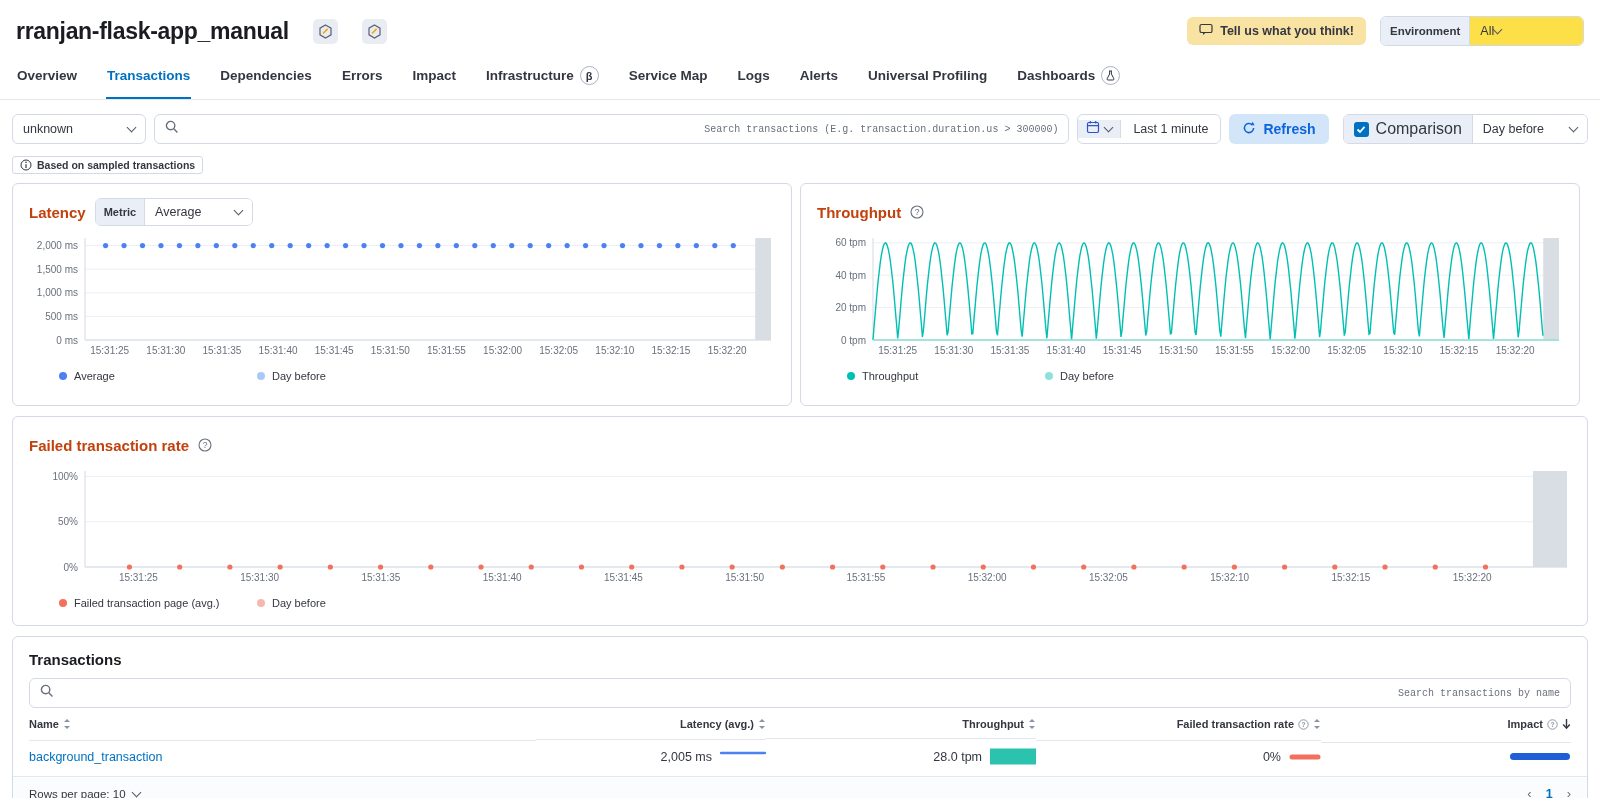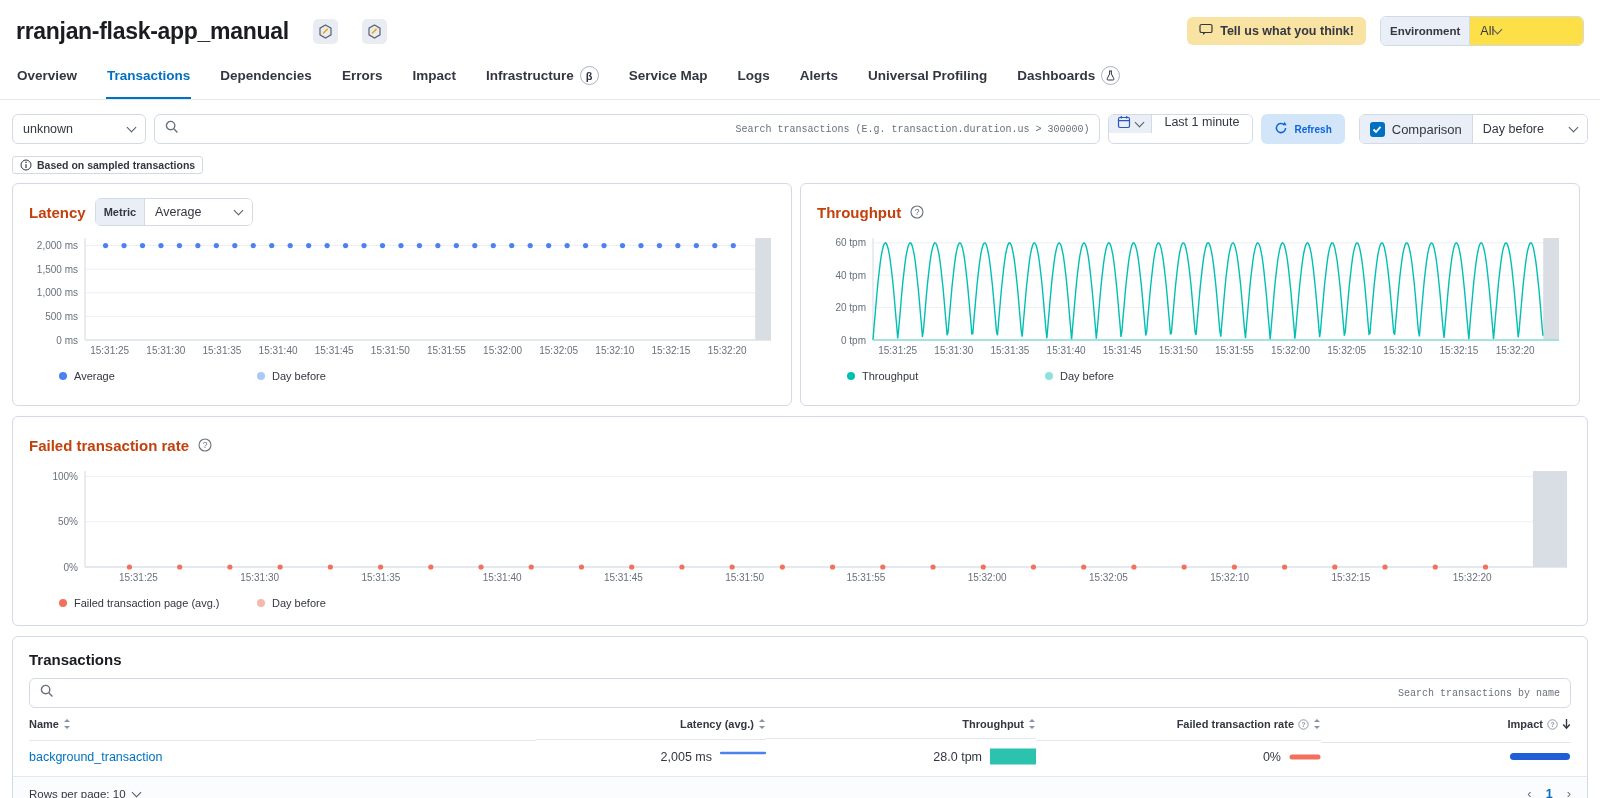--- a/index.html
+++ b/index.html
@@ -25,26 +25,26 @@
   .tab.active { color:#0071c2; border-bottom-color:#0071c2; }
   .mini-badge { width:19px; height:19px; border-radius:50%; border:1px solid #aab3c2; display:flex; align-items:center; justify-content:center; font-size:11px; color:#343741; }
 
   
   .filter-row { display:flex; align-items:center; gap:8px; padding:14px 12px 6px 12px; }
   .select-box { height:30px; border:1px solid #d3dae6; border-radius:6px; background:#fff; display:flex; align-items:center; justify-content:space-between; padding:0 10px; font-size:12.5px; cursor:pointer; }
   .txn-type { width:134px; flex:none; }
   .search-wrap { flex:1; height:30px; border:1px solid #d3dae6; border-radius:6px; background:#fff; display:flex; align-items:center; padding:0 10px; gap:8px; }
   .search-wrap input { border:none; outline:none; flex:1; font-size:10px; font-family:Liberation Mono, monospace; color:#343741;text-align:right; }
   .search-wrap input::placeholder { color:#69707d; }
-  .date-ctrl { display:flex; align-items:flex-start; height:30px; border:1px solid #d3dae6; border-radius:6px; overflow:hidden; flex:none; }
+  .date-ctrl { display:flex; align-items:center; height:30px; border:1px solid #d3dae6; border-radius:6px; overflow:hidden; flex:none; }
   .date-ctrl .cal-seg { background:#e9eef7; display:flex; align-items:center; gap:5px; padding:0 8px; border-right:1px solid #d3dae6; cursor:pointer; }
   .date-ctrl .range-seg { background:#fff; display:flex; align-items:center; padding:0 12px; font-size:12.5px; cursor:pointer; white-space:nowrap; }
-  .refresh-btn { height:30px; flex:none; background:#d3e5f9; color:#0b64dd; border:none; border-radius:6px; padding:0 13px; font-size:10px; font-weight:bold; display:flex; align-items:center; gap:7px; cursor:pointer; }
+  .refresh-btn { height:30px; flex:none; background:#d3e5f9; color:#0b64dd; border:none; border-radius:6px; padding:0 13px; font-size:14px; font-weight:bold; display:flex; align-items:center; gap:7px; cursor:pointer; }
   .cmp-ctrl { display:flex; align-items:stretch; height:30px; border:1px solid #d3dae6; border-radius:6px; overflow:hidden; flex:none; margin-left:6px; }
-  .cmp-label { background:#e9eef7; display:flex; align-items:center; gap:7px; padding:0 10px; font-size:13px; border-right:1px solid #d3dae6; cursor:pointer; }
+  .cmp-label { background:#e9eef7; display:flex; align-items:center; gap:7px; padding:0 10px; font-size:16px; border-right:1px solid #d3dae6; cursor:pointer; }
   .checkbox { width:15px; height:15px; border-radius:3px; background:#0071c2; display:flex; align-items:center; justify-content:center; flex:none; }
   .cmp-value { background:#fff; display:flex; align-items:center; gap:26px; padding:0 10px; font-size:12.5px; cursor:pointer; }
 
   .sampled-badge { margin:6px 0 0 12px; display:inline-flex; align-items:center; gap:5px; border:1px solid #d3dae6; border-radius:3px; padding:2px 7px; font-size:10.5px; font-weight:bold; color:#343741; background:#fff; }
 
   
   .charts-row { display:flex; gap:8px; padding:8px 12px 0 12px; }
   .panel { background:#fff; border:1px solid #d3dae6; border-radius:6px; padding:14px 16px; }
   .panel.half { width:780px; height:223px; }
   .panel.full { margin:10px 12px 0 12px; height:210px; }

